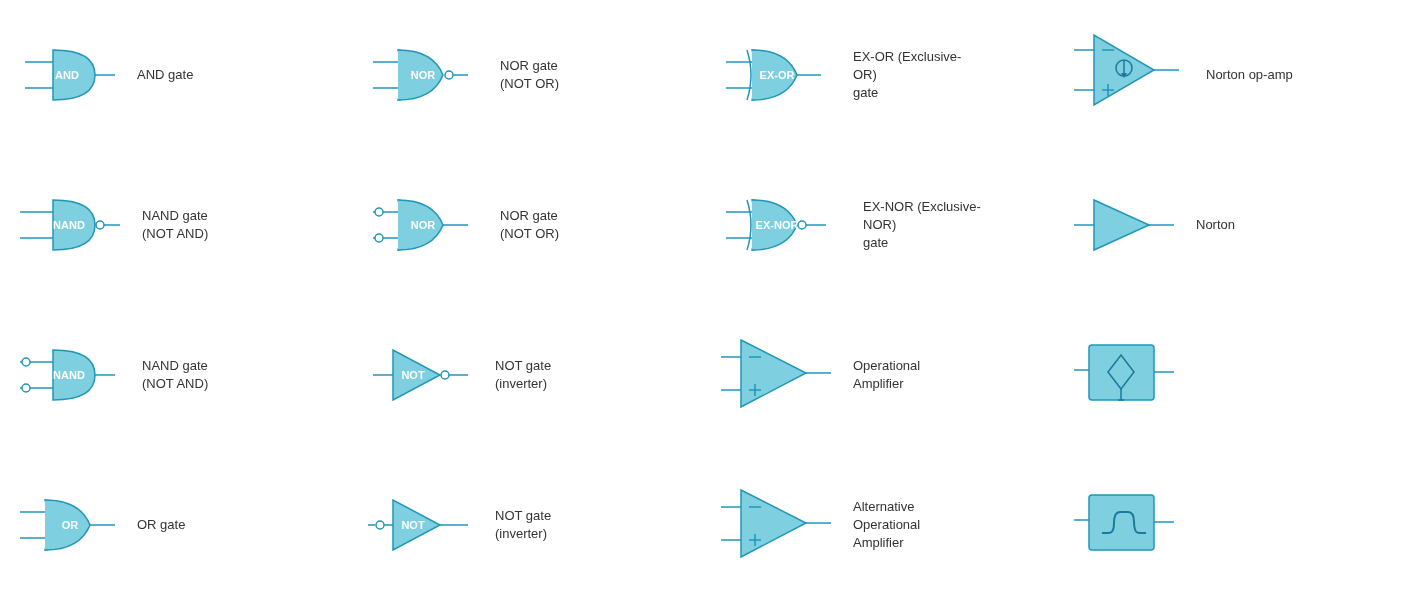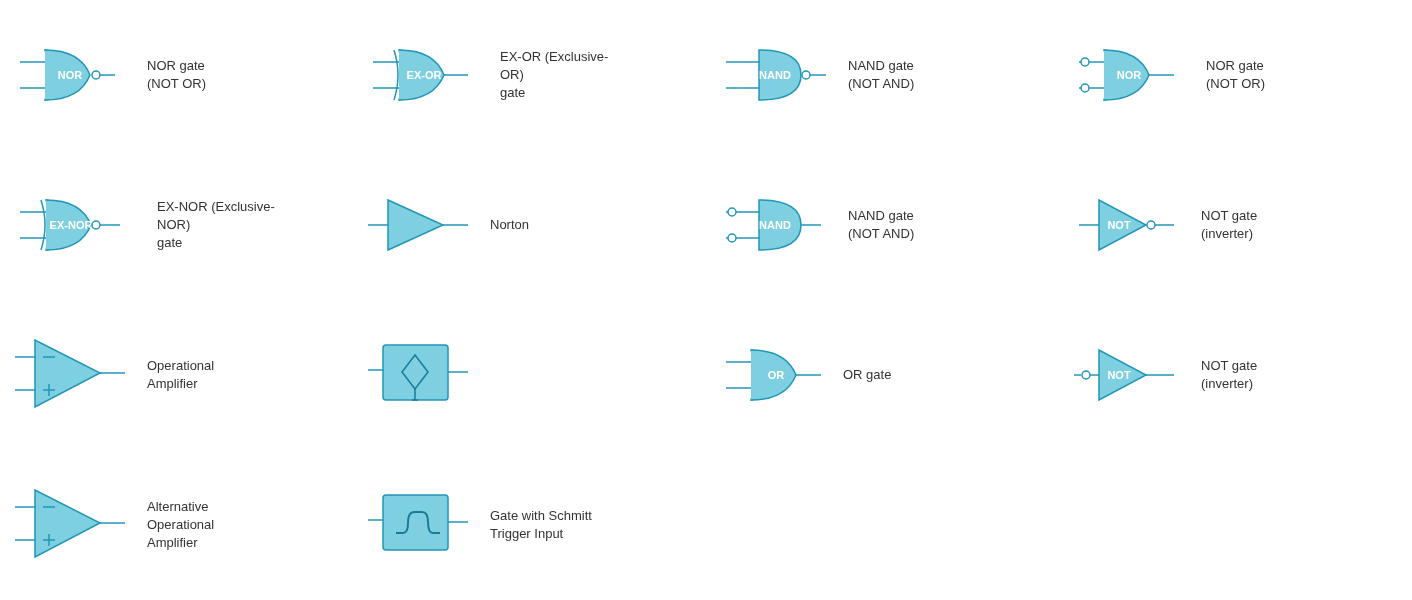--- a/index.html
+++ b/index.html
@@ -35,20 +35,33 @@
       line-height: 1.4;
       max-width: 120px;
     }
     .gate-text { fill: #fff; font-size: 11px; font-weight: bold; font-family: Arial, sans-serif; }
   </style>
 </head>
 <body>
 
 <div class="grid">
 
+  <div class="cell">
+    <svg width="110" height="70">
+
+      <line x1="10" y1="22" x2="38" y2="22" stroke="#2196b8" stroke-width="1.5"></line>
+      <line x1="10" y1="48" x2="38" y2="48" stroke="#2196b8" stroke-width="1.5"></line>
+
+      <path d="M38,10 L38,60 Q80,60 80,35 Q80,10 38,10 Z" fill="#7ecfdf" stroke="#2196b8" stroke-width="1.5"></path>
+      <text x="52" y="39" class="gate-text" text-anchor="middle">AND</text>
+
+      <line x1="80" y1="35" x2="100" y2="35" stroke="#2196b8" stroke-width="1.5"></line>
+    </svg>
+    <span class="label">AND gate</span>
+  </div>
 
   <div class="cell">
     <svg width="120" height="70">
       <line x1="5" y1="22" x2="33" y2="22" stroke="#2196b8" stroke-width="1.5"></line>
       <line x1="5" y1="48" x2="33" y2="48" stroke="#2196b8" stroke-width="1.5"></line>
 
       <path d="M30,10 Q42,10 55,35 Q42,60 30,60 Q38,35 30,10 Z" fill="#7ecfdf" stroke="#2196b8" stroke-width="1.5"></path>
       <path d="M30,10 Q65,10 75,35 Q65,60 30,60" fill="#7ecfdf" stroke="#2196b8" stroke-width="1.5"></path>
       <text x="55" y="39" class="gate-text" text-anchor="middle">NOR</text>
 
@@ -66,20 +79,41 @@
       <path d="M26,10 Q34,35 26,60" fill="none" stroke="#2196b8" stroke-width="1.5"></path>
 
       <path d="M31,10 Q43,10 56,35 Q43,60 31,60 Q39,35 31,10 Z" fill="#7ecfdf" stroke="#2196b8" stroke-width="1.5"></path>
       <path d="M31,10 Q66,10 76,35 Q66,60 31,60" fill="#7ecfdf" stroke="#2196b8" stroke-width="1.5"></path>
       <text x="56" y="39" class="gate-text" text-anchor="middle">EX-OR</text>
       <line x1="76" y1="35" x2="100" y2="35" stroke="#2196b8" stroke-width="1.5"></line>
     </svg>
     <span class="label">EX-OR (Exclusive-OR)<br>gate</span>
   </div>
 
+  <div class="cell">
+    <svg width="120" height="90">
+
+      <polygon points="20,5 20,75 80,40" fill="#7ecfdf" stroke="#2196b8" stroke-width="1.5"></polygon>
+
+      <line x1="28" y1="20" x2="40" y2="20" stroke="#2196b8" stroke-width="1.5"></line>
+
+      <line x1="28" y1="60" x2="40" y2="60" stroke="#2196b8" stroke-width="1.5"></line>
+      <line x1="34" y1="54" x2="34" y2="66" stroke="#2196b8" stroke-width="1.5"></line>
+
+      <circle cx="50" cy="38" r="8" fill="none" stroke="#1a7a9a" stroke-width="1.5"></circle>
+      <line x1="50" y1="30" x2="50" y2="46" stroke="#1a7a9a" stroke-width="1.5"></line>
+      <polygon points="47,43 53,43 50,48" fill="#1a7a9a"></polygon>
+
+      <line x1="0" y1="20" x2="20" y2="20" stroke="#2196b8" stroke-width="1.5"></line>
+      <line x1="0" y1="60" x2="20" y2="60" stroke="#2196b8" stroke-width="1.5"></line>
+
+      <line x1="80" y1="40" x2="105" y2="40" stroke="#2196b8" stroke-width="1.5"></line>
+    </svg>
+    <span class="label">Norton op-amp</span>
+  </div>
 
   <div class="cell">
     <svg width="115" height="70">
       <line x1="5" y1="22" x2="38" y2="22" stroke="#2196b8" stroke-width="1.5"></line>
       <line x1="5" y1="48" x2="38" y2="48" stroke="#2196b8" stroke-width="1.5"></line>
       <path d="M38,10 L38,60 Q80,60 80,35 Q80,10 38,10 Z" fill="#7ecfdf" stroke="#2196b8" stroke-width="1.5"></path>
       <text x="54" y="39" class="gate-text" text-anchor="middle">NAND</text>
       <circle cx="85" cy="35" r="4" fill="#fff" stroke="#2196b8" stroke-width="1.5"></circle>
       <line x1="89" y1="35" x2="105" y2="35" stroke="#2196b8" stroke-width="1.5"></line>
     </svg>
@@ -226,16 +260,15 @@
 
   <div class="cell">
     <svg width="110" height="80">
       <line x1="0" y1="35" x2="15" y2="35" stroke="#2196b8" stroke-width="1.5"></line>
 
       <rect x="15" y="10" width="65" height="55" fill="#7ecfdf" stroke="#2196b8" stroke-width="1.5" rx="3"></rect>
 
       <path d="M28,48 L35,48 Q40,48 40,38 Q40,27 46,27 L54,27 Q60,27 60,37 Q60,48 65,48 L72,48" fill="none" stroke="#1a7a9a" stroke-width="2"></path>
       <line x1="80" y1="37" x2="100" y2="37" stroke="#2196b8" stroke-width="1.5"></line>
     </svg>
-    <span class="label">Gate with Schmitt<br>Trigger Input</span>
   </div>
 
 </div>
 
 </body></html>

